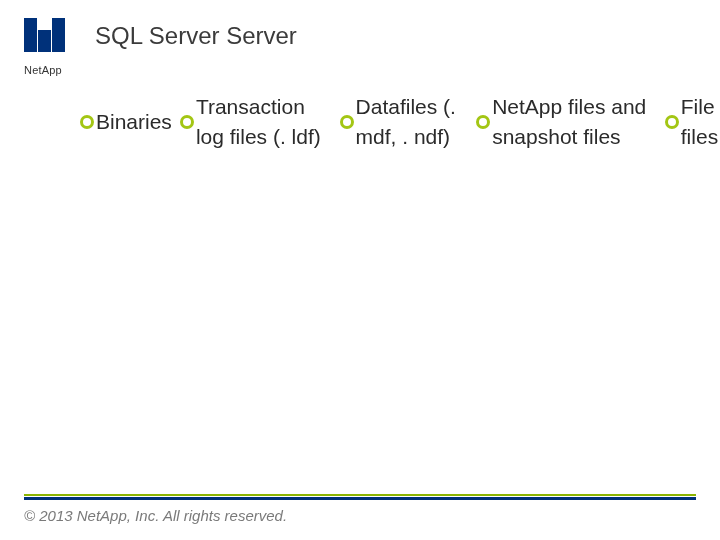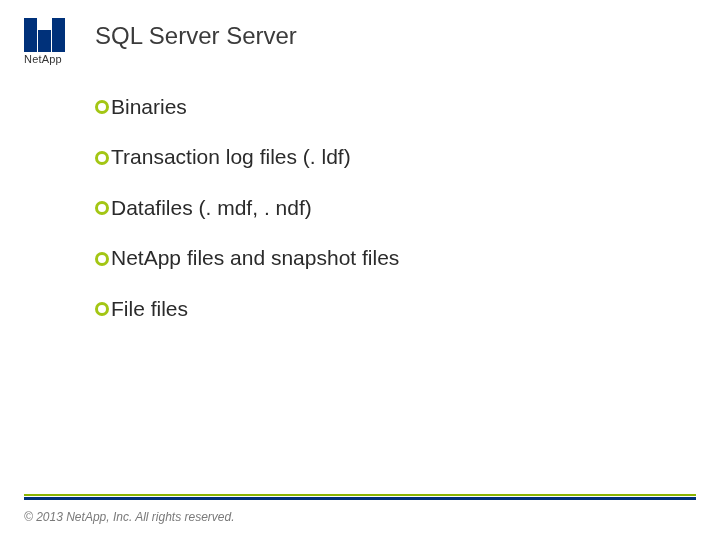--- a/index.html
+++ b/index.html
@@ -39,39 +39,39 @@
   }
   .logo-bar3 {
     width: 13px;
     height: 34px;
     background: #00317a;
     margin-left: 1px;
   }
   .logo-text {
     font-size: 11px;
     color: #333;
-    margin-top: 1px;
+    margin-top: 12px;
     font-weight: 500;
     letter-spacing: .2px;
   }
   .title {
     position: absolute;
     top: 22px;
     left: 95px;
     font-size: 24px;
     color: #3b3b3b;
     font-weight: 400;
   }
   .bullets {
     position: absolute;
     top: 92px;
-    left: 95px;
+    left: 80px;
     display: flex;
-    flex-direction: column;
-    gap: 20px;
+    flex-direction: row;
+    gap: 8px;
   }
   .bullet-item {
     display: flex;
     align-items: center;
     font-size: 21px;
     color: #2b2b2b;
     line-height: 1.45;
   }
   .bullet-icon {
     width: 14px;
@@ -94,21 +94,21 @@
     position:absolute;
     left:0; right:0;
     top:-3px;
     height:2px;
     background:#8bb400;
   }
   .copyright {
     position: absolute;
     left: 24px;
     bottom: 16px;
-    font-size: 12px;
+    font-size: 15px;
     color: #7a7a7a;
     font-style: italic;
   }
 </style>
 </head>
 <body>
 
 <div class="logo">
   <div class="logo-mark">
     <span class="logo-bar1"></span>

